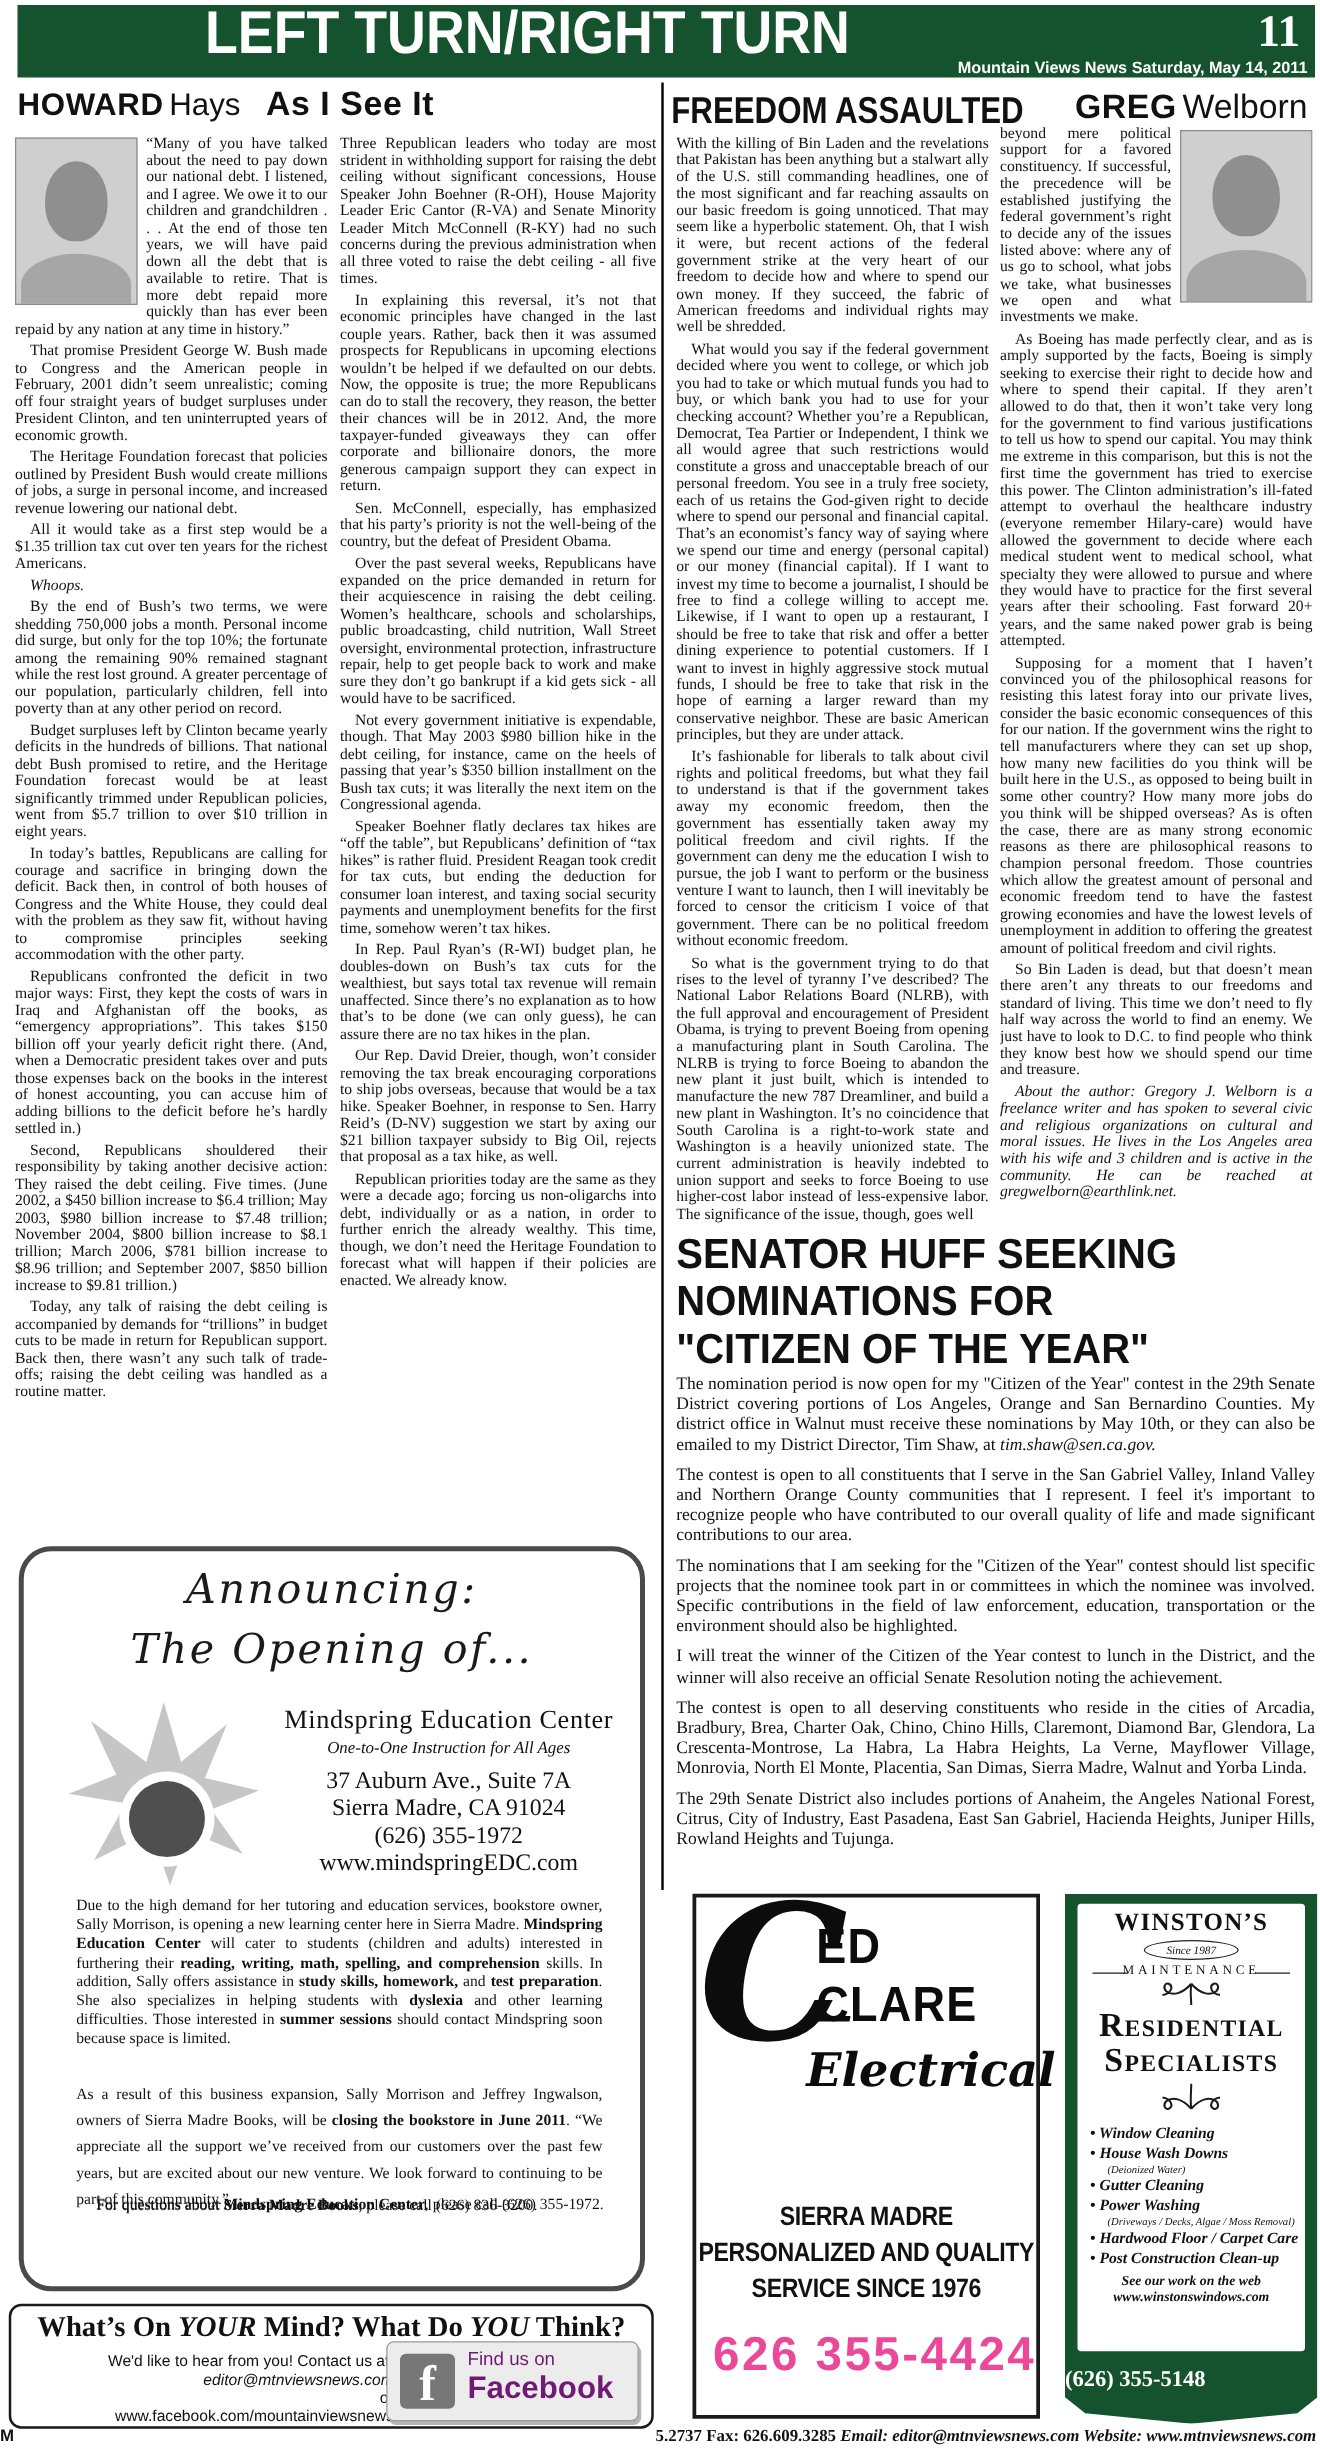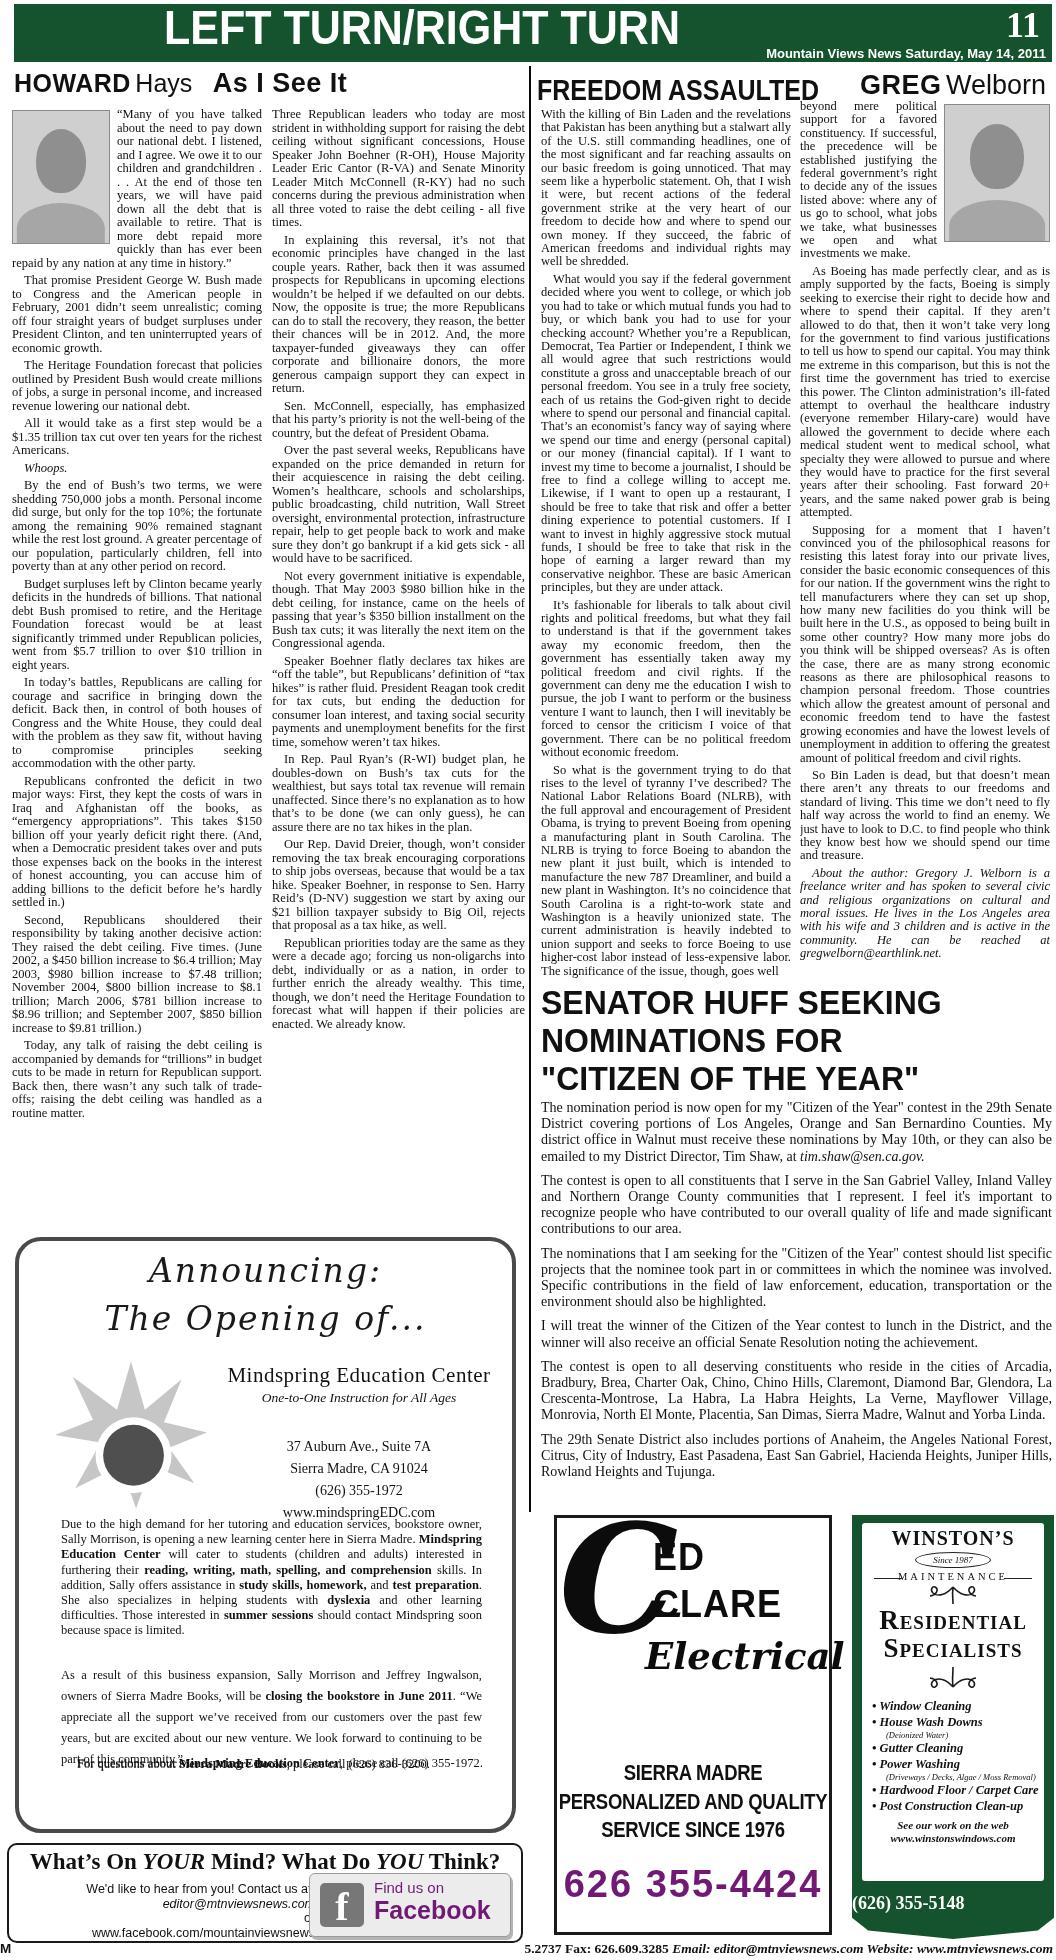--- a/index.html
+++ b/index.html
@@ -41,21 +41,21 @@
   .huff-body p{margin:0 0 8px 0;}
   
   .ms-box{position:absolute;left:15px;top:1237px;width:501px;height:596px;border:4px solid #4a4a4a;
         border-radius:26px;background:#fff;box-sizing:border-box;}
   .ms-ann{position:absolute;left:0;width:100%;text-align:center;font-family:"DejaVu Serif",serif;
         font-style:italic;font-size:33px;letter-spacing:2px;color:#1a1a1a;}
   .ms-logo{position:absolute;left:36px;top:118px;width:152px;height:152px;}
   .ms-center{position:absolute;left:196px;top:122px;width:288px;text-align:center;}
   .ms-name{font-size:21px;letter-spacing:.5px;}
   .ms-tag{font-style:italic;font-size:13.5px;margin-top:2px;}
-  .ms-addr{margin-top:30px;font-size:14px;line-height:22px;}
+  .ms-addr{margin-top:8px;font-size:19px;line-height:22px;}
   .ms-body{position:absolute;left:42px;width:421px;text-align:justify;font-size:12.5px;}
   .ms-q{position:absolute;left:58px;width:410px;font-size:12.5px;line-height:20px;}
   .rb{font-weight:700;} .ri{font-style:italic;}
   
   .wm-box{position:absolute;left:7px;top:1843px;width:516px;height:100px;border:2px solid #1a1a1a;
         border-radius:10px;background:#fff;box-sizing:border-box;z-index:3;}
   .wm-title{position:absolute;left:0;top:4px;width:100%;text-align:center;font-weight:700;
         font-size:23px;font-family:"Liberation Serif",serif;letter-spacing:0px;}
   .wm-contact{position:absolute;left:16px;top:37px;width:290px;text-align:right;
         font-family:"Liberation Sans",sans-serif;font-size:12.5px;line-height:14.5px;}
@@ -70,21 +70,21 @@
         background:#fff;box-sizing:border-box;}
   .ec-c{position:absolute;left:2px;top:-14px;font-family:"DejaVu Serif",serif;font-style:italic;
         font-weight:700;font-size:150px;line-height:150px;color:#0c0c0c;}
   .ec-name{position:absolute;left:96px;top:16px;font-family:"Liberation Sans",sans-serif;font-weight:700;
         font-size:36px;letter-spacing:1px;color:#0c0c0c;transform:scaleY(1.1);transform-origin:top left;}
   .ec-script{position:absolute;left:88px;top:72px;font-family:"DejaVu Serif",serif;font-style:italic;
         font-weight:700;font-size:37px;color:#0c0c0c;}
   .ec-lines{position:absolute;left:0;top:240px;width:100%;text-align:center;
         font-family:"Liberation Sans",sans-serif;font-weight:700;font-size:18.5px;line-height:25px;
         transform:scaleY(1.15);transform-origin:top center;letter-spacing:-0.3px;}
-  .ec-phone{position:absolute;left:0;top:345px;width:100%;text-align:center;color:#701a75;
+  .ec-phone{position:absolute;left:0;top:345px;width:100%;text-align:right;color:#ec4899;
         font-family:"Liberation Sans",sans-serif;font-weight:700;font-size:38px;letter-spacing:2px;}
   
   .ws-ad{position:absolute;left:852px;top:1515px;width:202px;height:424px;background:#14532d;
         clip-path:polygon(0 0,100% 0,100% 95%,92% 98%,50% 100%,8% 98%,0 95%);}
   .ws-panel{position:absolute;left:10px;top:8px;width:182px;height:358px;background:#fff;border-radius:3px;}
   .ws-name{margin-top:4px;text-align:center;font-weight:700;font-size:20px;letter-spacing:1px;}
   .ws-oval{width:74px;margin:2px auto 0;border:1px solid #222;border-radius:50%;
         font-style:italic;font-size:9px;text-align:center;line-height:14px;}
   .ws-maint{margin-top:3px;text-align:center;font-size:10.5px;letter-spacing:3px;position:relative;}
   .ws-maint::before,.ws-maint::after{content:"";position:absolute;top:7px;width:28px;height:1px;background:#222;}

